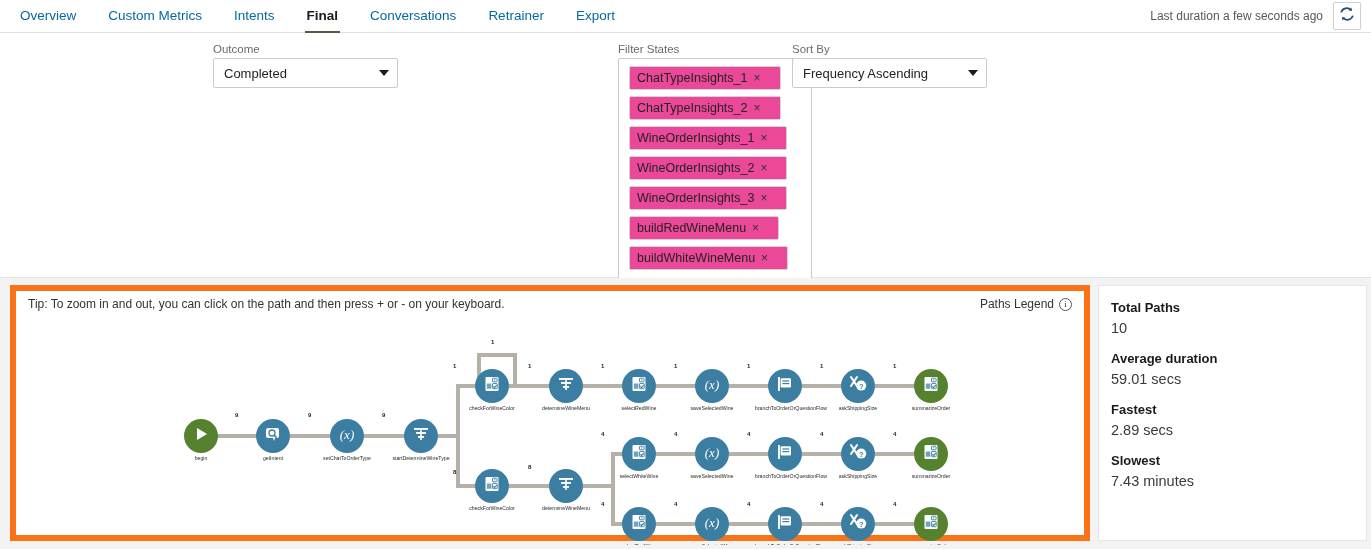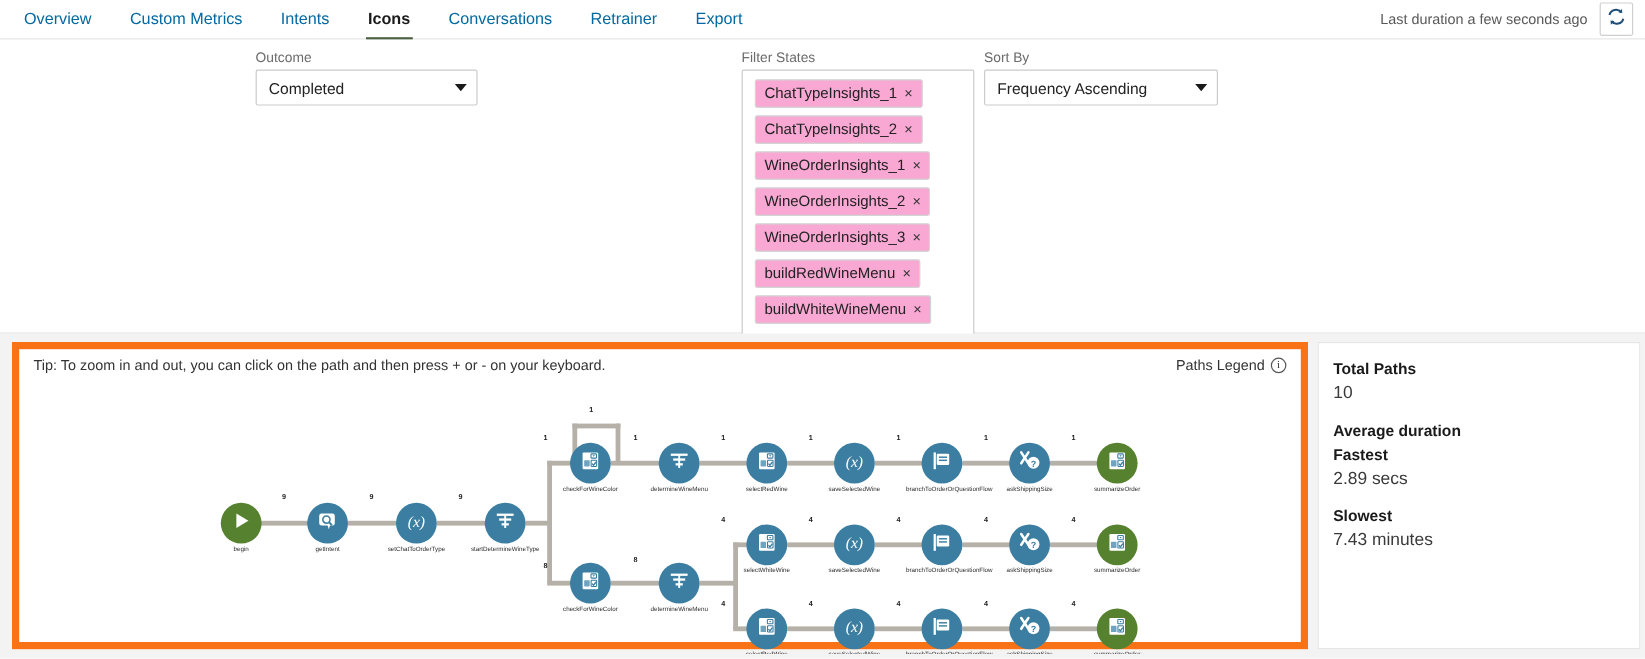--- a/index.html
+++ b/index.html
@@ -96,24 +96,24 @@
     border-radius: 2px;
     background: #fff;
     width: 194px;
     padding: 7px 6px 6px 10px;
   }
   .chip {
     display: inline-flex;
     align-items: center;
     border: 1px solid #d4d4d4;
     border-radius: 2px;
-    background: #f9a8d4;
+    background: #ec4899;
     font-size: 12.5px;
     color: #222;
-    padding: 4px 7px 4px 7px;
+    padding: 4px 19px 4px 7px;
     margin-bottom: 6px;
     cursor: default;
     white-space: nowrap;
   }
   .chip .x {
     margin-left: 6px;
     font-size: 12px;
     color: #333;
     cursor: pointer;
     line-height: 1;
@@ -224,21 +224,21 @@
   }
 </style>
 </head>
 <body>
 
 <div class="topnav">
   <div id="tabs-container" style="display:flex;align-items:center;">
       <div class="tab">Overview</div>
       <div class="tab">Custom Metrics</div>
       <div class="tab">Intents</div>
-      <div class="tab active">Icons</div>
+      <div class="tab active">Final</div>
       <div class="tab">Conversations</div>
       <div class="tab">Retrainer</div>
       <div class="tab">Export</div>
     </div>
   <div class="nav-right">
     <span class="last-updated">Last duration a few seconds ago</span>
     <div class="refresh-btn">
       <span>
         <svg width="16" height="16" viewBox="0 0 16 16">
           <path d="M2.2 6.4 A5.6 5.6 0 0 1 12 4.3" fill="none" stroke="#1f4e79" stroke-width="1.7"></path>
@@ -282,21 +282,21 @@
           <span class="x">×</span>
         </div><div style="height: 0px;"></div><div class="chip">
           <span>buildRedWineMenu</span>
           <span class="x">×</span>
         </div><div style="height: 0px;"></div><div class="chip">
           <span>buildWhiteWineMenu</span>
           <span class="x">×</span>
         </div><div style="height: 0px;"></div></div>
   </div>
 
-  <div class="field" style="left:820px; top:10px; width:195px;">
+  <div class="field" style="left:792px; top:10px; width:195px;">
     <span class="field-label">Sort By</span>
     <div class="select">
       <span class="val">Frequency Ascending</span>
       <span class="caret"></span>
     </div>
   </div>
 </div>
 
 <div class="content">
 
@@ -568,18 +568,19 @@
         <div class="edge-count" style="left: 731px; top: 184px;">4</div>
         <div class="edge-count" style="left: 804px; top: 184px;">4</div>
         <div class="edge-count" style="left: 877px; top: 184px;">4</div>
       </div>
   </div>
 
   <div class="stats-panel" id="stats-panel">
       <div class="stat-label">Total Paths</div>
       <div class="stat-value">10</div>
       <div class="stat-label">Average duration</div>
+      <div class="stat-value">59.01 secs</div>
       <div class="stat-label">Fastest</div>
       <div class="stat-value">2.89 secs</div>
       <div class="stat-label">Slowest</div>
       <div class="stat-value">7.43 minutes</div>
     </div>
 </div>
 
 </body></html>

